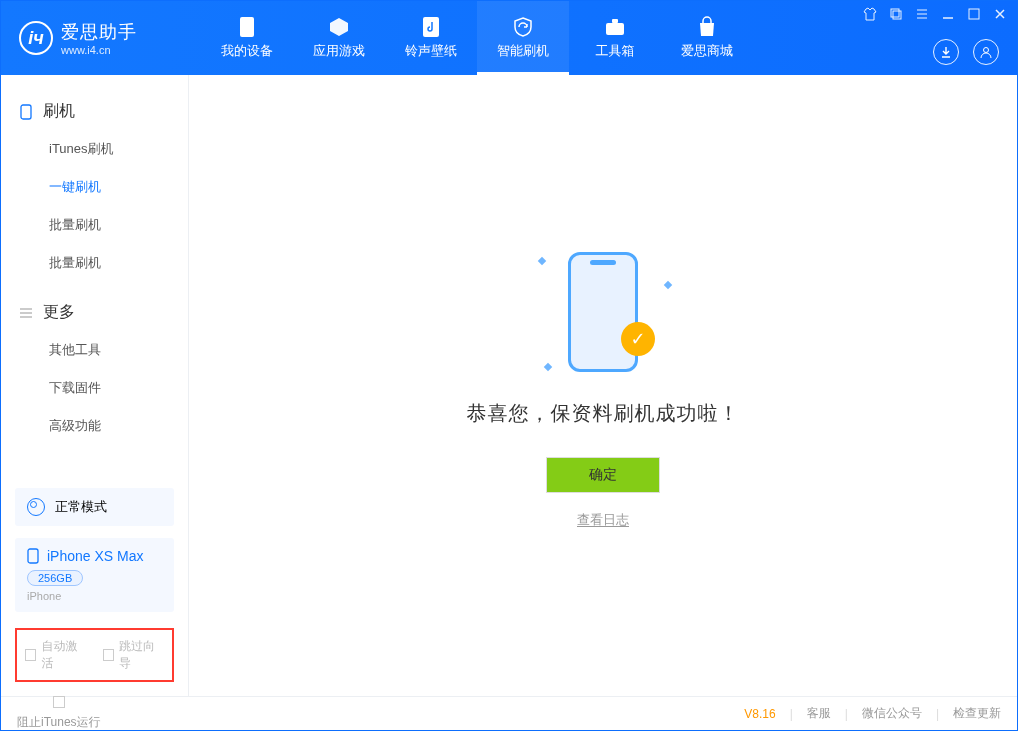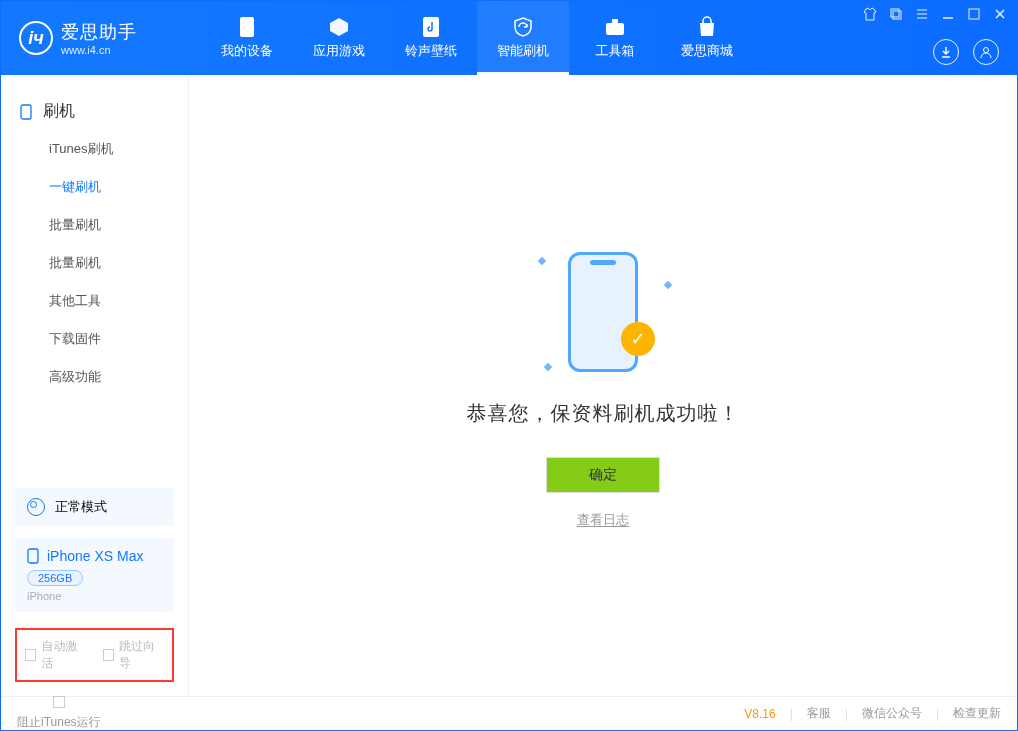--- a/index.html
+++ b/index.html
@@ -181,20 +181,28 @@
               <rect x="1" y="1" width="10" height="14" rx="2" stroke="#1378ff" fill="none" stroke-width="1.3"></rect>
             </svg>
           </span>
         <span>刷机</span>
       </div>
       <div class="side-item">iTunes刷机</div>
       <div class="side-item active">一键刷机</div>
       <div class="side-item">批量刷机</div>
       <div class="side-item">批量刷机</div>
 
+      <div class="side-section-header" style="margin-top:12px;">
+        <span class="sh-icon">
+            <svg width="14" height="12" viewBox="0 0 14 12">
+              <path d="M1 2 H13 M1 6 H13 M1 10 H13" stroke="#bbb" stroke-width="1.5"></path>
+            </svg>
+          </span>
+        <span>更多</span>
+      </div>
       <div class="side-item">其他工具</div>
       <div class="side-item">下载固件</div>
       <div class="side-item">高级功能</div>
 
       <div class="sidebar-spacer"></div>
 
       <div class="mode-box">
         <span class="mode-icon"></span>
         <span>正常模式</span>
       </div>

